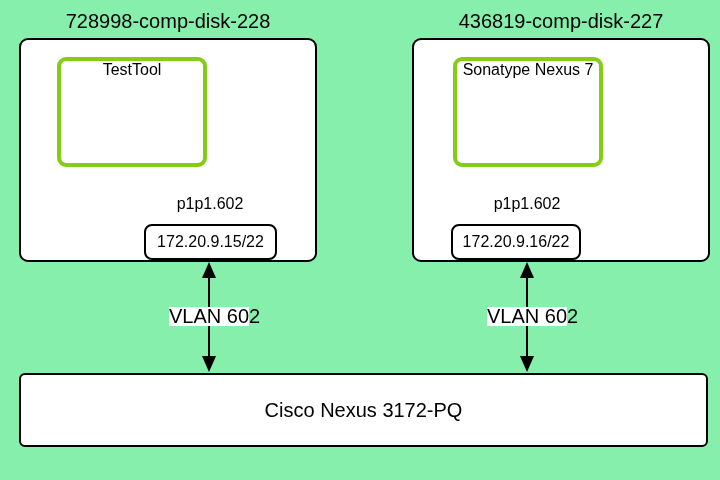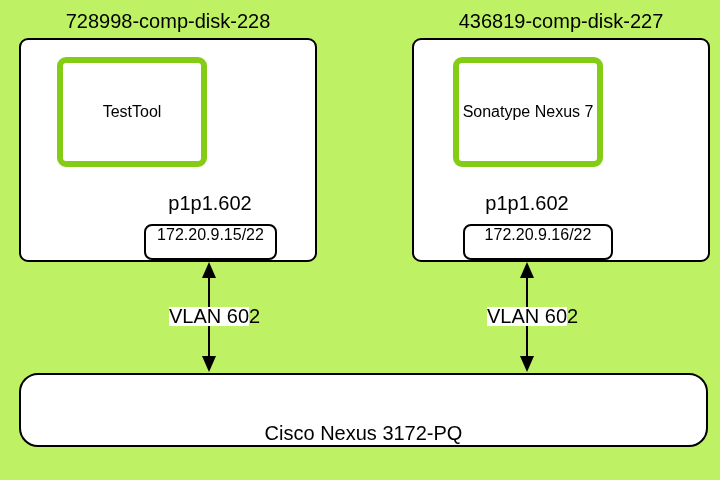--- a/index.html
+++ b/index.html
@@ -10,21 +10,21 @@
   body {
     width: 720px;
     height: 480px;
     font-family: "Liberation Sans", sans-serif;
     color: #000000;
   }
   .diagram {
     position: relative;
     width: 720px;
     height: 480px;
-    background: #bef264;
+    background: #86efac;
     overflow: hidden;
   }
   .abs { position: absolute; }
   .node-title {
     top: 8px;
     width: 298px;
     text-align: center;
     font-size: 20px;
     line-height: 26px;
     white-space: nowrap;
@@ -36,62 +36,61 @@
     box-sizing: border-box;
     border: 2px solid #000000;
     border-radius: 9px;
     background: #ffffff;
   }
   .app-box {
     top: 57px;
     width: 150px;
     height: 110px;
     box-sizing: border-box;
-    border: 6px solid #84cc16;
+    border: 4px solid #84cc16;
     border-radius: 9px;
     background: #ffffff;
     display: flex;
-    align-items: center;
     justify-content: center;
     font-size: 16px;
     text-align: center;
     white-space: nowrap;
   }
   .iface-label {
     top: 194px;
     width: 130px;
     text-align: center;
-    font-size: 20px;
+    font-size: 16px;
     line-height: 19px;
     white-space: nowrap;
   }
   .ip-box {
     top: 224px;
     height: 36px;
     box-sizing: border-box;
     border: 2px solid #000000;
     border-radius: 8px;
     background: #ffffff;
     display: flex;
-    align-items: flex-start;
+    align-items: center;
     justify-content: center;
     font-size: 16px;
     white-space: nowrap;
   }
   .switch-box {
     left: 19px;
     top: 373px;
     width: 689px;
     height: 74px;
     box-sizing: border-box;
     border: 2px solid #000000;
-    border-radius: 19px;
+    border-radius: 6px;
     background: #ffffff;
     display: flex;
-    align-items: flex-end;
+    align-items: center;
     justify-content: center;
     font-size: 20px;
     white-space: nowrap;
   }
   .link-arrow {
     top: 262px;
     width: 14px;
     height: 110px;
   }
   .link-arrow .shaft {
@@ -136,21 +135,21 @@
   .col-left  .host-box    { left: 19px; }
   .col-left  .app-box     { left: 57px; }
   .col-left  .iface-label { left: 145px; }
   .col-left  .ip-box      { left: 144px; width: 133px; }
   .col-left  .link-arrow  { left: 202px; }
   .col-left  .vlan-label  { left: 169px; }
   .col-right .node-title  { left: 412px; }
   .col-right .host-box    { left: 412px; }
   .col-right .app-box     { left: 453px; }
   .col-right .iface-label { left: 462px; }
-  .col-right .ip-box      { left: 463px; width: 150px; }
+  .col-right .ip-box      { left: 451px; width: 130px; }
   .col-right .link-arrow  { left: 520px; }
   .col-right .vlan-label  { left: 487px; }
 </style>
 </head>
 <body>
 
 <div class="diagram">
 
   <div class="col-left">
     <div class="abs node-title">728998-comp-disk-228</div>

